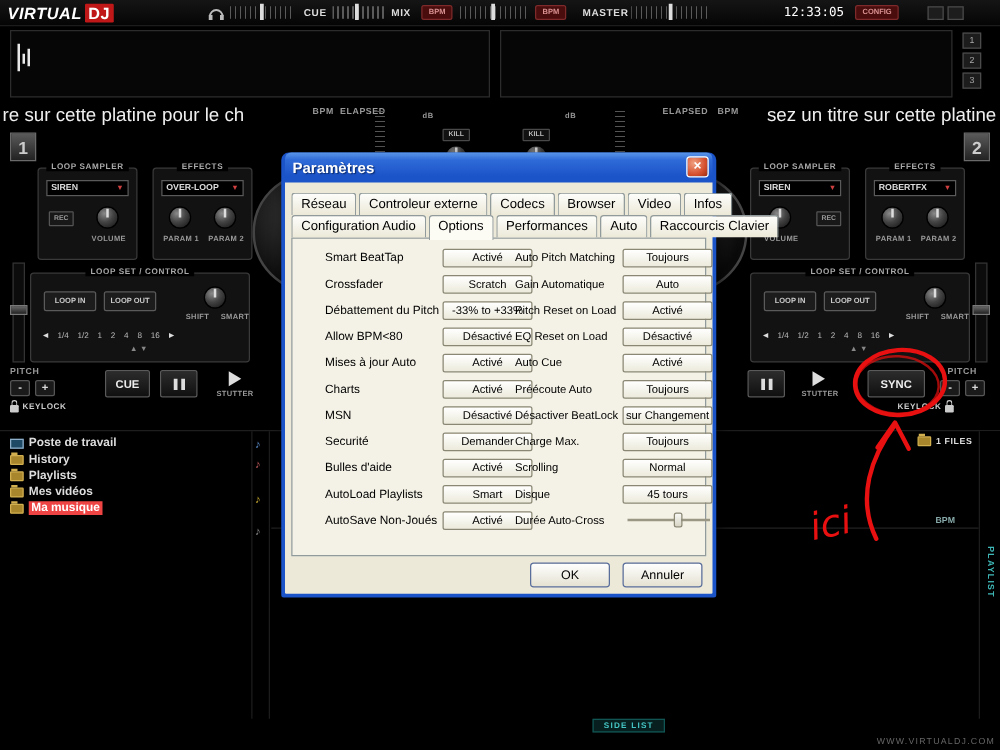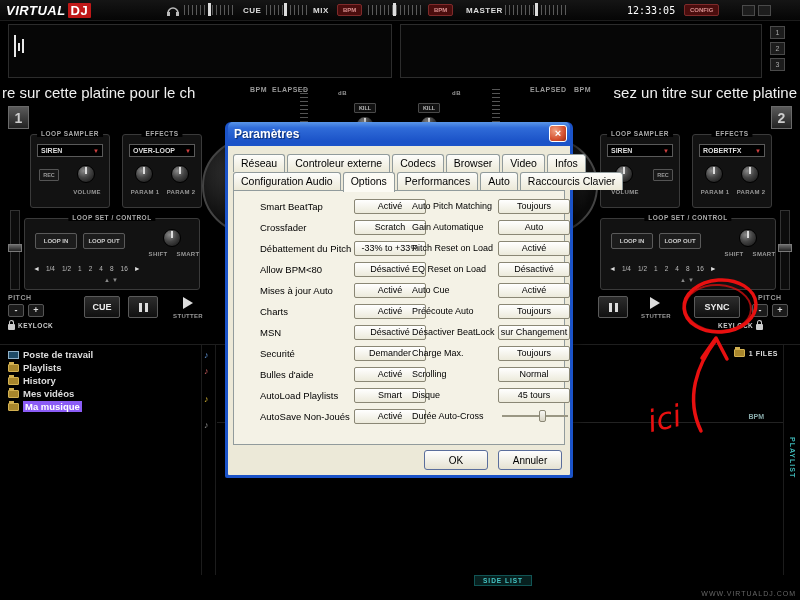--- a/index.html
+++ b/index.html
@@ -67,21 +67,21 @@
   .jog { position:absolute; top:138px; width:96px; height:96px; border-radius:50%; background:radial-gradient(circle at 40% 35%, #3a3a3a, #0a0a0a 70%); border:2px solid #444; z-index:1; }
 
   
   .browser { position:absolute; left:0; top:344px; width:800px; height:231px; background:#000; border-top:1px solid #1e1e1e; }
   .tree { position:absolute; left:8px; top:3px; width:190px; }
   .tree-row { display:flex; align-items:center; height:13px; font-size:9.5px; color:#ddd; gap:4px; white-space:nowrap;font-weight:bold; }
   .i-computer { width:11px; height:8px; border:1px solid #8fb0c8; background:#1e4a66; }
   .i-desktop { width:11px; height:8px; border:1px solid #88a8a0; background:#1e5a4a; }
   .i-folder { width:11px; height:8px; background:#a8862c; border:1px solid #d2b050; border-radius:1px; position:relative; }
   .i-folder::before { content:""; position:absolute; top:-3px; left:0; width:5px; height:2px; background:#d2b050; }
-  .tree-row .seltxt { background:#8b5cf6; color:#fff; padding:0 2px; }
+  .tree-row .seltxt { background:#ef4444; color:#fff; padding:0 2px; }
   .tool-strip { position:absolute; left:201px; top:0; width:15px; height:231px; border-left:1px solid #1c1c1c; border-right:1px solid #1c1c1c; }
   .tool-ic { position:absolute; left:2px; font-size:9px; line-height:9px; }
   .files-box { position:absolute; right:22px; top:4px; display:flex; align-items:center; gap:4px; font-size:7px; color:#ddd; letter-spacing:0.5px; font-weight:bold; }
   .list-line { position:absolute; left:217px; right:17px; top:77px; border-top:1px solid #222; }
   .bpm-h { position:absolute; right:36px; top:68px; font-size:7px; color:#8aa; font-weight:bold; }
   .pl-strip { position:absolute; right:0; top:0; width:17px; height:231px; background:#000; border-left:1px solid #1c1c1c; }
   .pl-label { writing-mode:vertical-rl; font-size:7px; color:#3fb8b8; letter-spacing:1px; font-weight:bold; margin:92px auto 0 auto; display:block; }
 
   .footer { position:absolute; left:0; top:575px; width:800px; height:25px; background:#000; }
   .side-list { position:absolute; left:474px; top:0; font-size:6.5px; color:#45c6c6; background:#07201f; border:1px solid #155; padding:1px 8px; letter-spacing:1px; font-weight:bold; }
@@ -326,25 +326,25 @@
   </div>
 
   <div class="browser">
     <div class="tree">
       <div class="tree-row">
           <span class="i-computer"></span>
           <span>Poste de travail</span>
         </div>
       <div class="tree-row">
           <span class="i-folder"></span>
-          <span>Playlists</span>
+          <span>History</span>
         </div>
       <div class="tree-row">
           <span class="i-folder"></span>
-          <span>History</span>
+          <span>Playlists</span>
         </div>
       <div class="tree-row">
           <span class="i-folder"></span>
           <span>Mes vidéos</span>
         </div>
       <div class="tree-row">
           <span class="i-folder"></span>
           <span class="seltxt">Ma musique</span>
         </div>
     </div>

